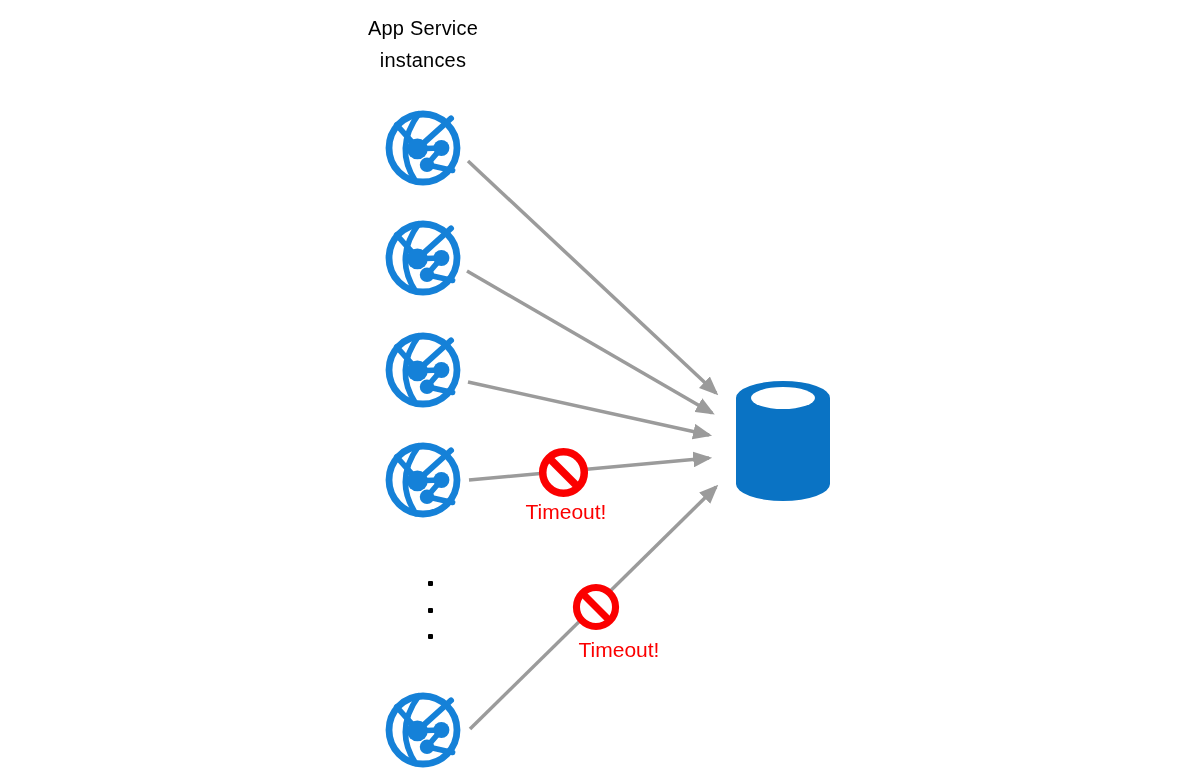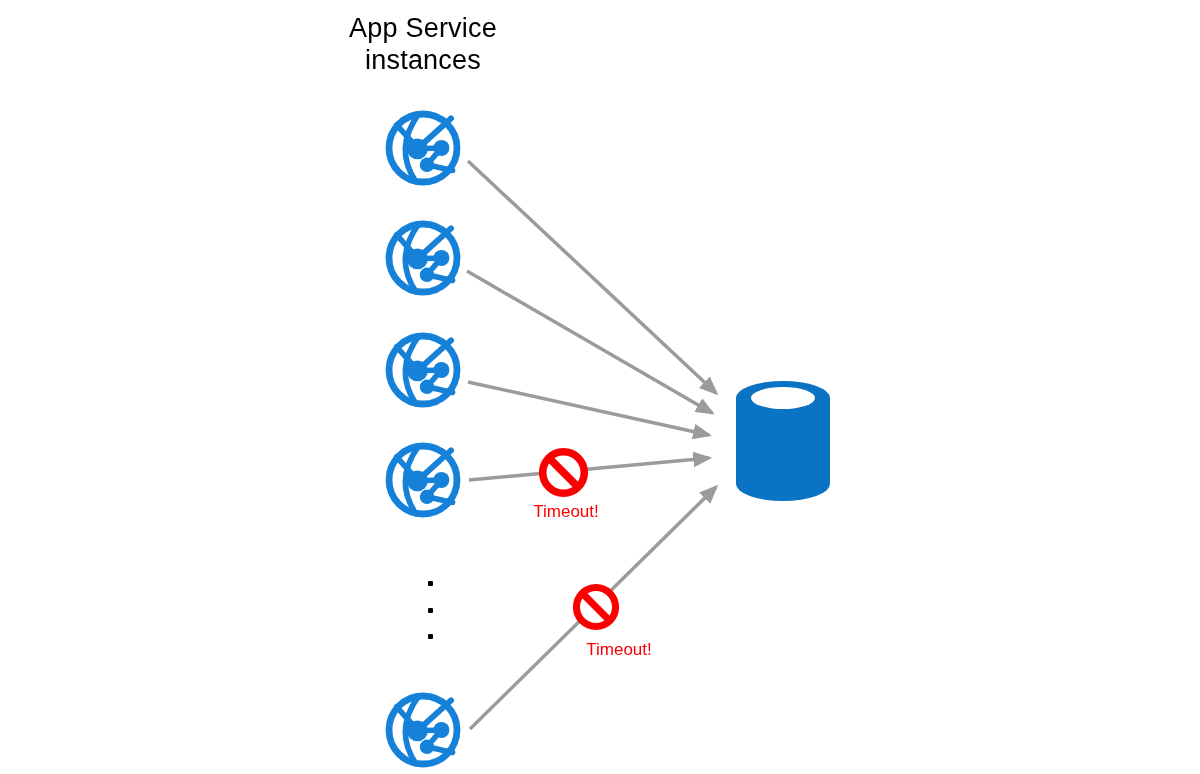--- a/index.html
+++ b/index.html
@@ -9,26 +9,26 @@
     height: 774px;
     background: var(--background, #fff);
     font-family: "Liberation Sans", "DejaVu Sans", sans-serif;
     overflow: hidden;
   }
   .abs { position: absolute; }
   .label {
     color: var(--text-black, #000);
     text-align: center;
     line-height: 32px;
-    font-size: 27px;
+    font-size: 20px;
     letter-spacing: 0.2px;
   }
   .timeout-label {
     color: var(--alert-red, #f00);
-    font-size: 17px;
+    font-size: 21px;
     line-height: 22px;
     text-align: center;
   }
   .asi { color: var(--app-blue, #1581d8); }
   .asi svg { display: block; width: 100%; height: 100%; }
   .dot {
     position: absolute;
     width: 5px; height: 5px;
     background: #000;
     border-radius: 1px;

